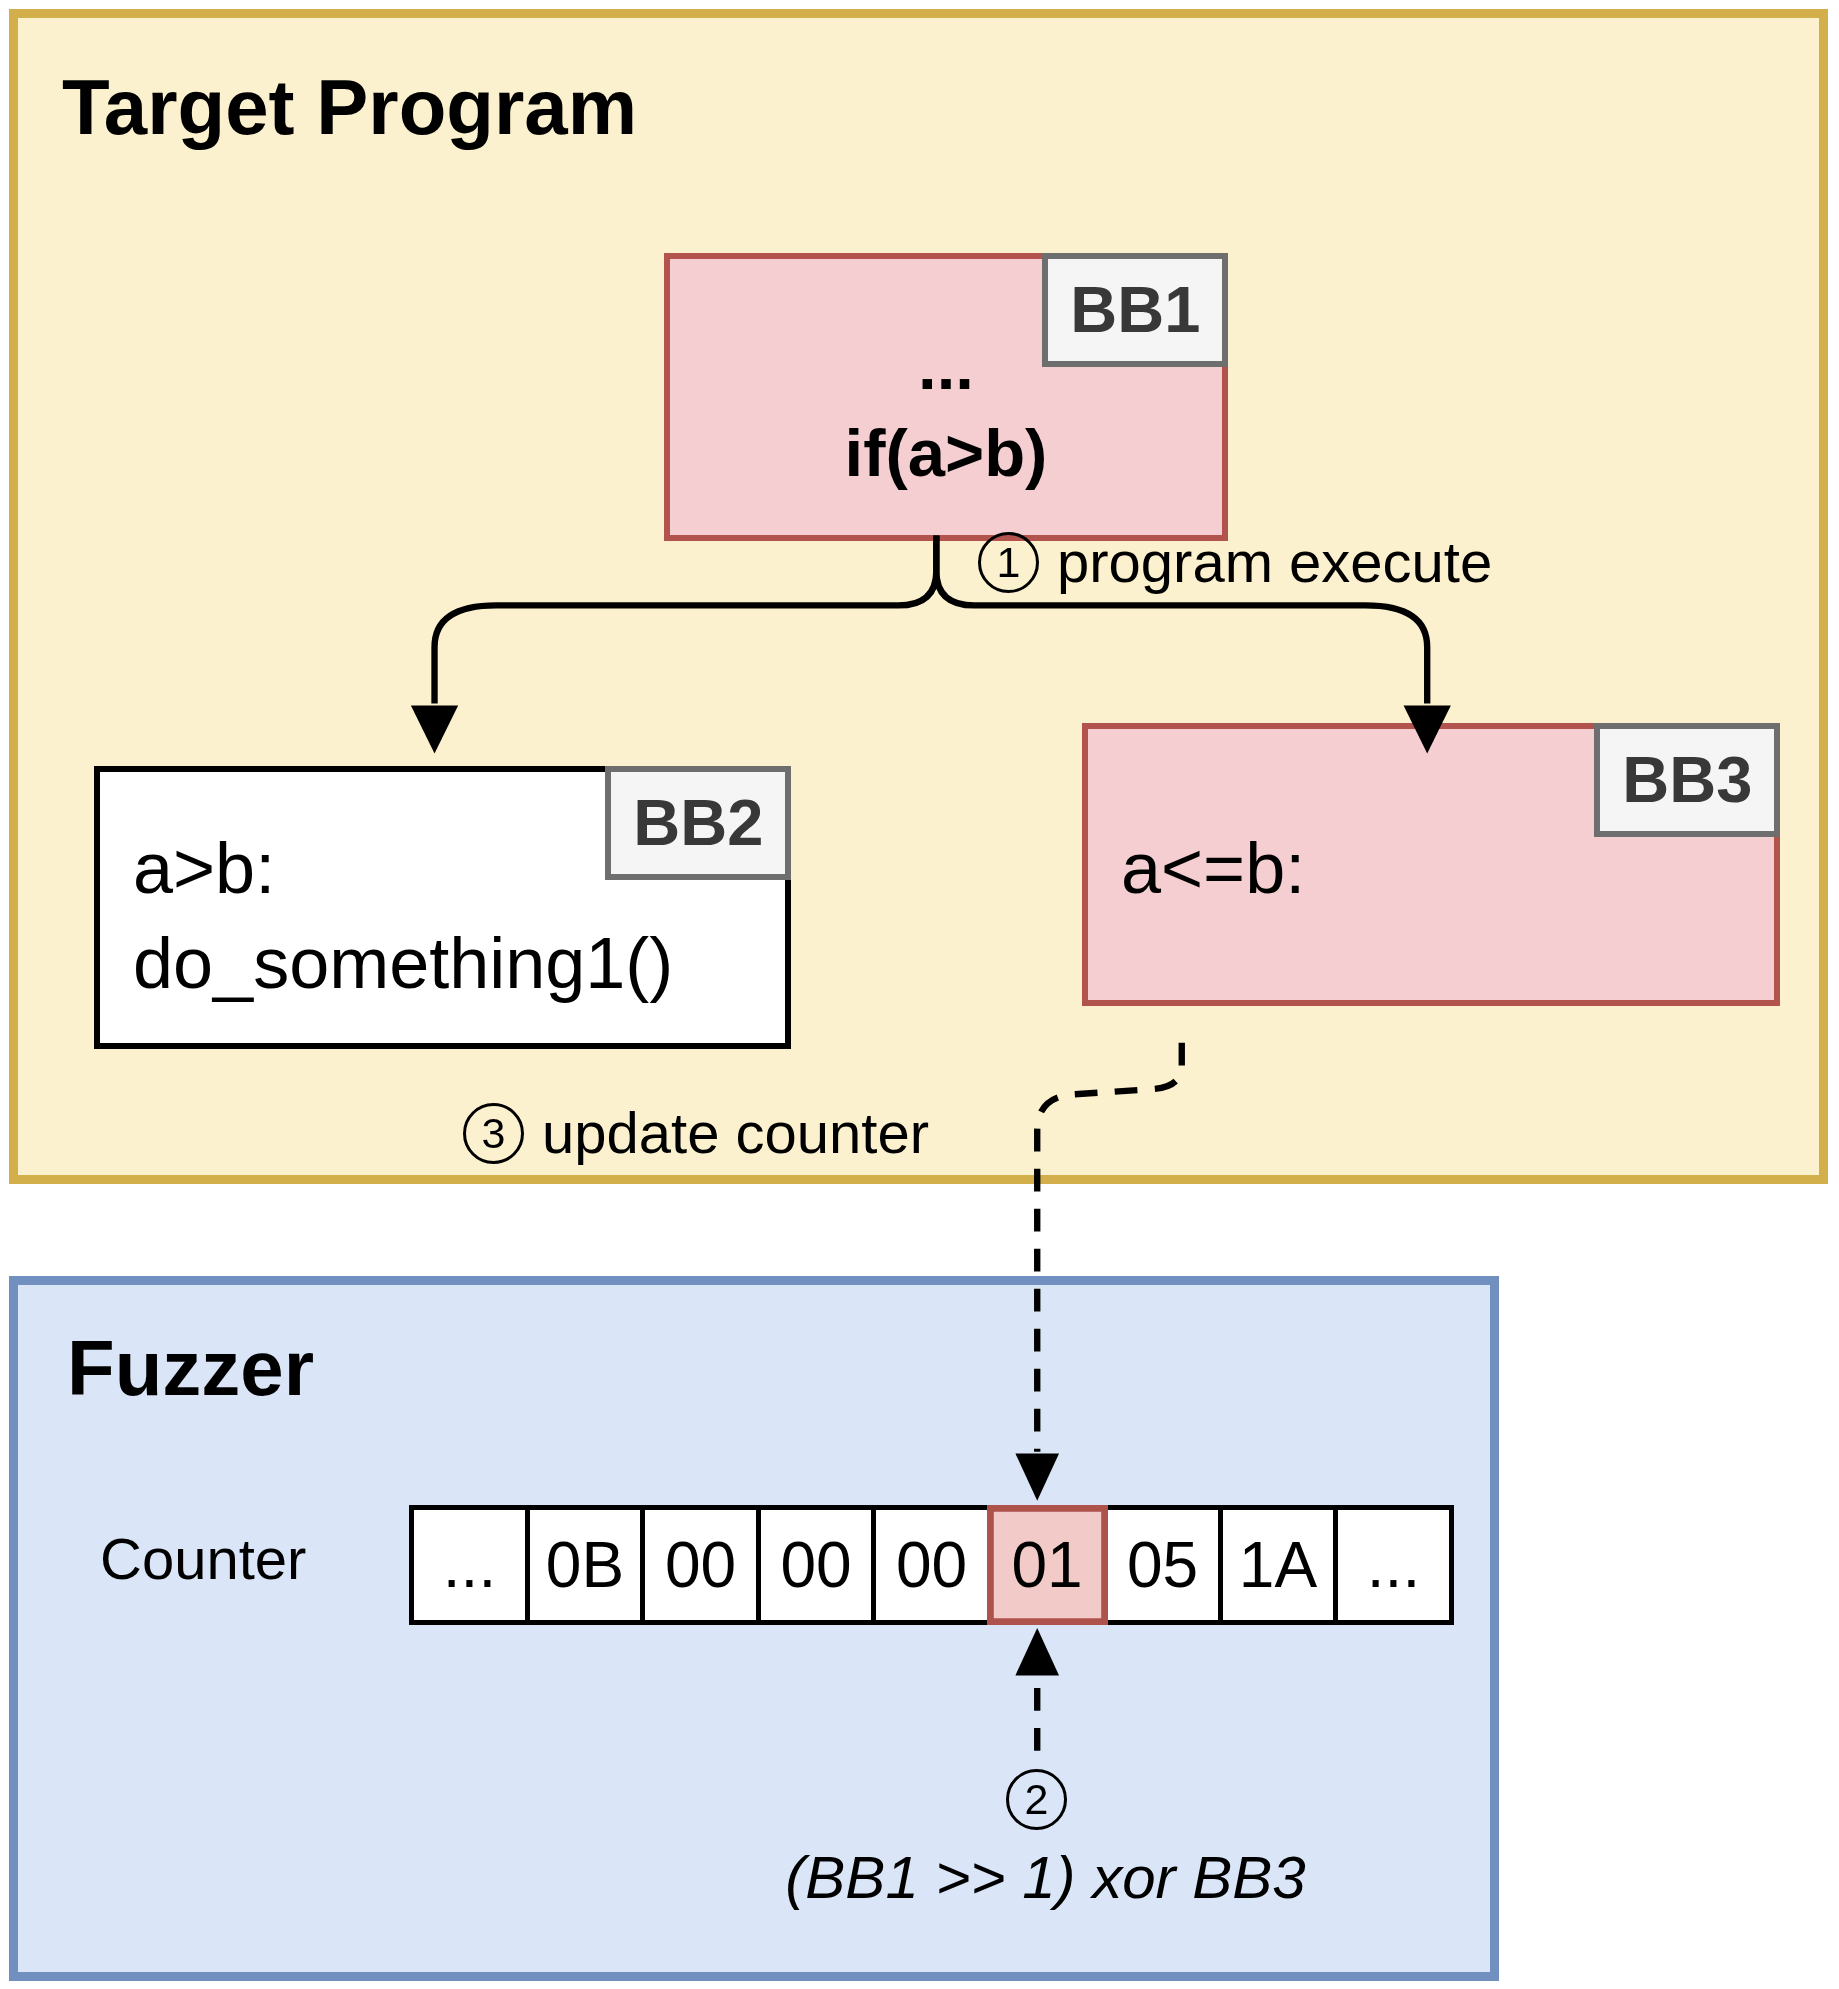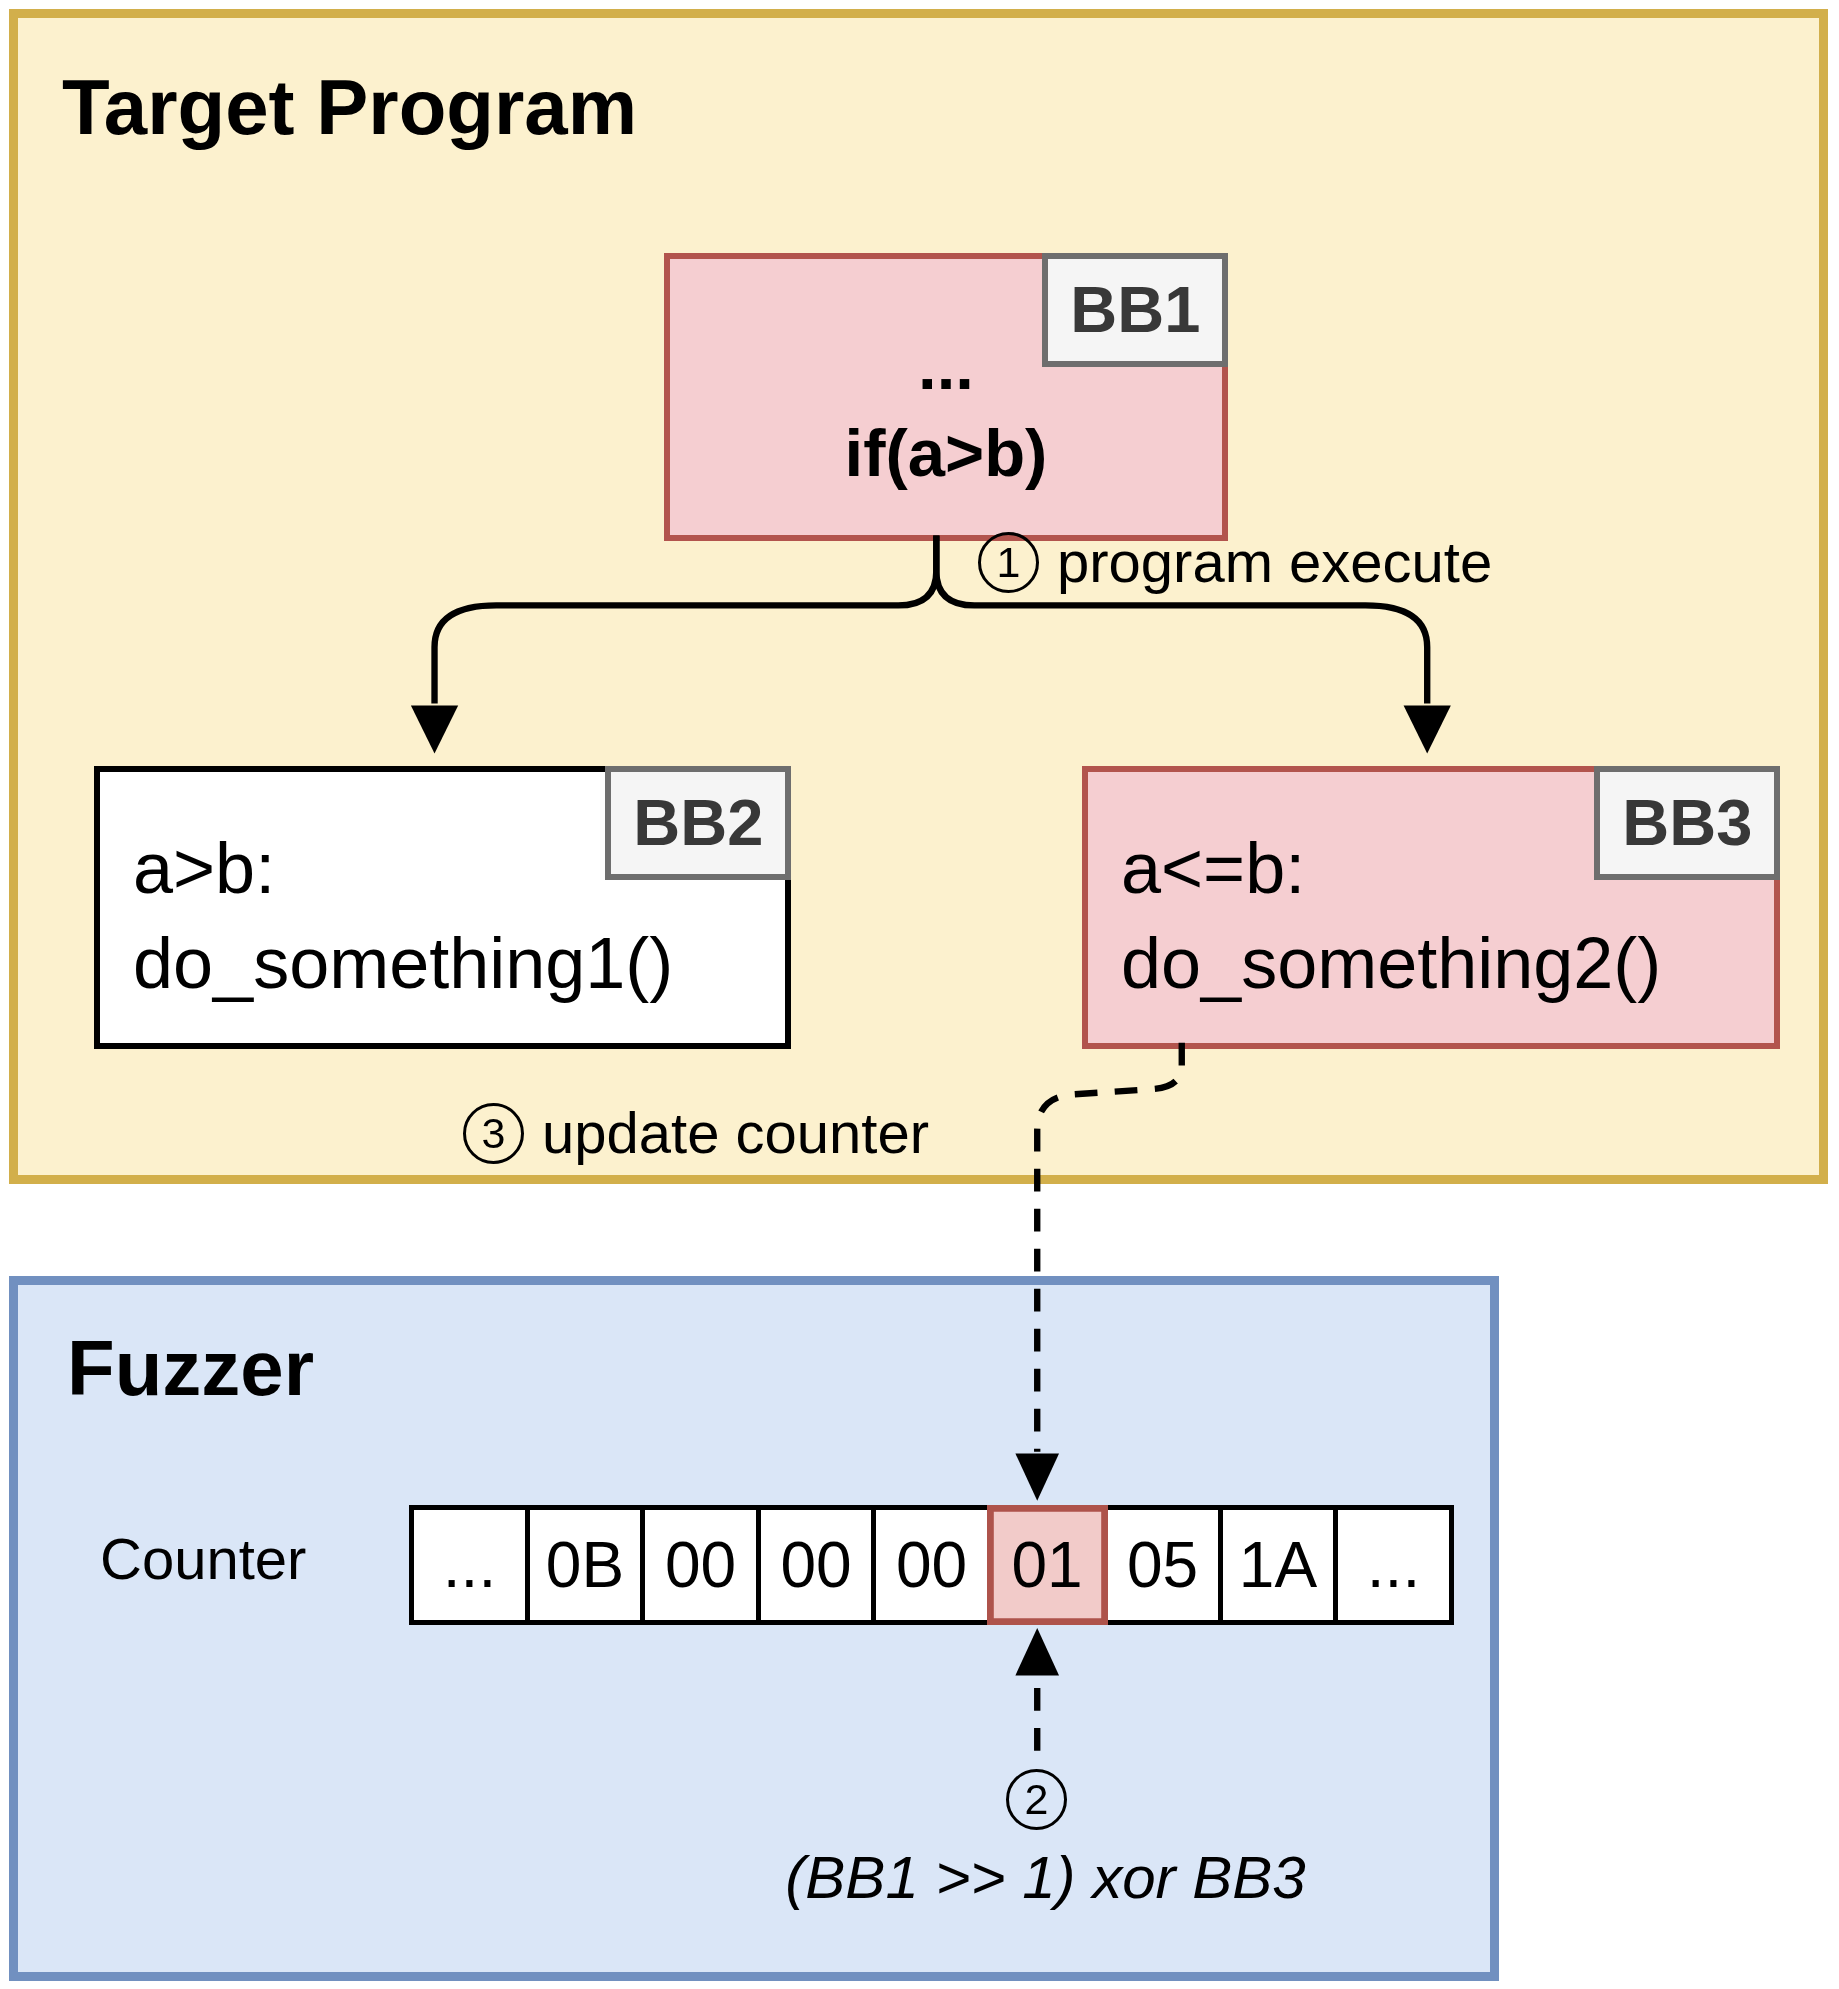--- a/index.html
+++ b/index.html
@@ -70,27 +70,26 @@
     <div class="bb-box plain" style="left:76px;top:748px;width:697px;height:283px;">
       <div class="bb-tab">
         <span>BB2</span>
       </div>
       <div class="bb-text">
         <div>a&gt;b:</div>
         <div>do_something1()</div>
       </div>
     </div>
 
-    <div class="bb-box red" style="left:1064px;top:748px;width:698px;height:283px;">
+    <div class="bb-box red" style="left:1064px;top:705px;width:698px;height:283px;">
       <div class="bb-tab">
         <span>BB3</span>
       </div>
       <div class="bb-text">
         <div>a&lt;=b:</div>
-        <div>do_something2()</div>
       </div>
     </div>
 
     <div class="step-label" style="left:445px;top:1082px;">
       <span class="circ">3</span>
       <span>update counter</span>
     </div>
   </section>
 
   <section class="panel blue">

